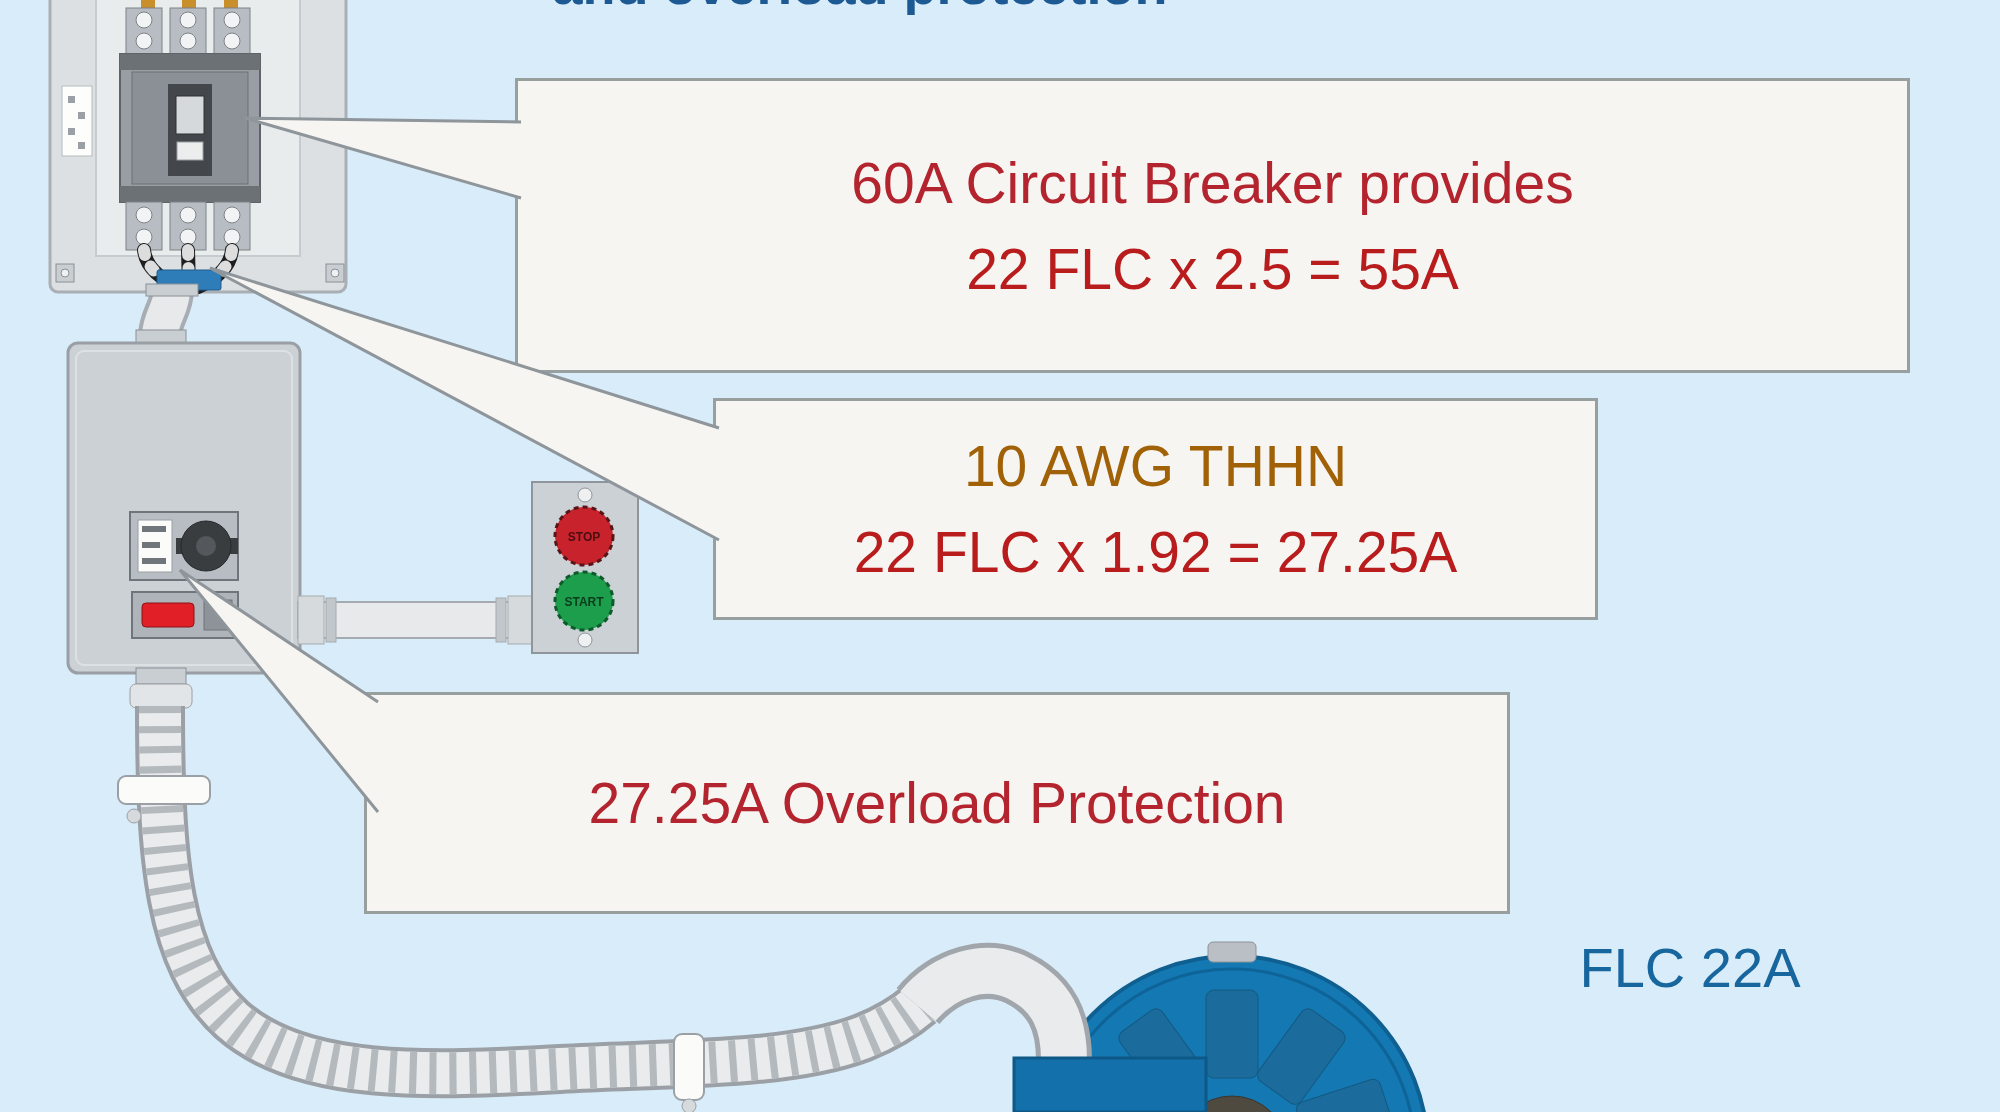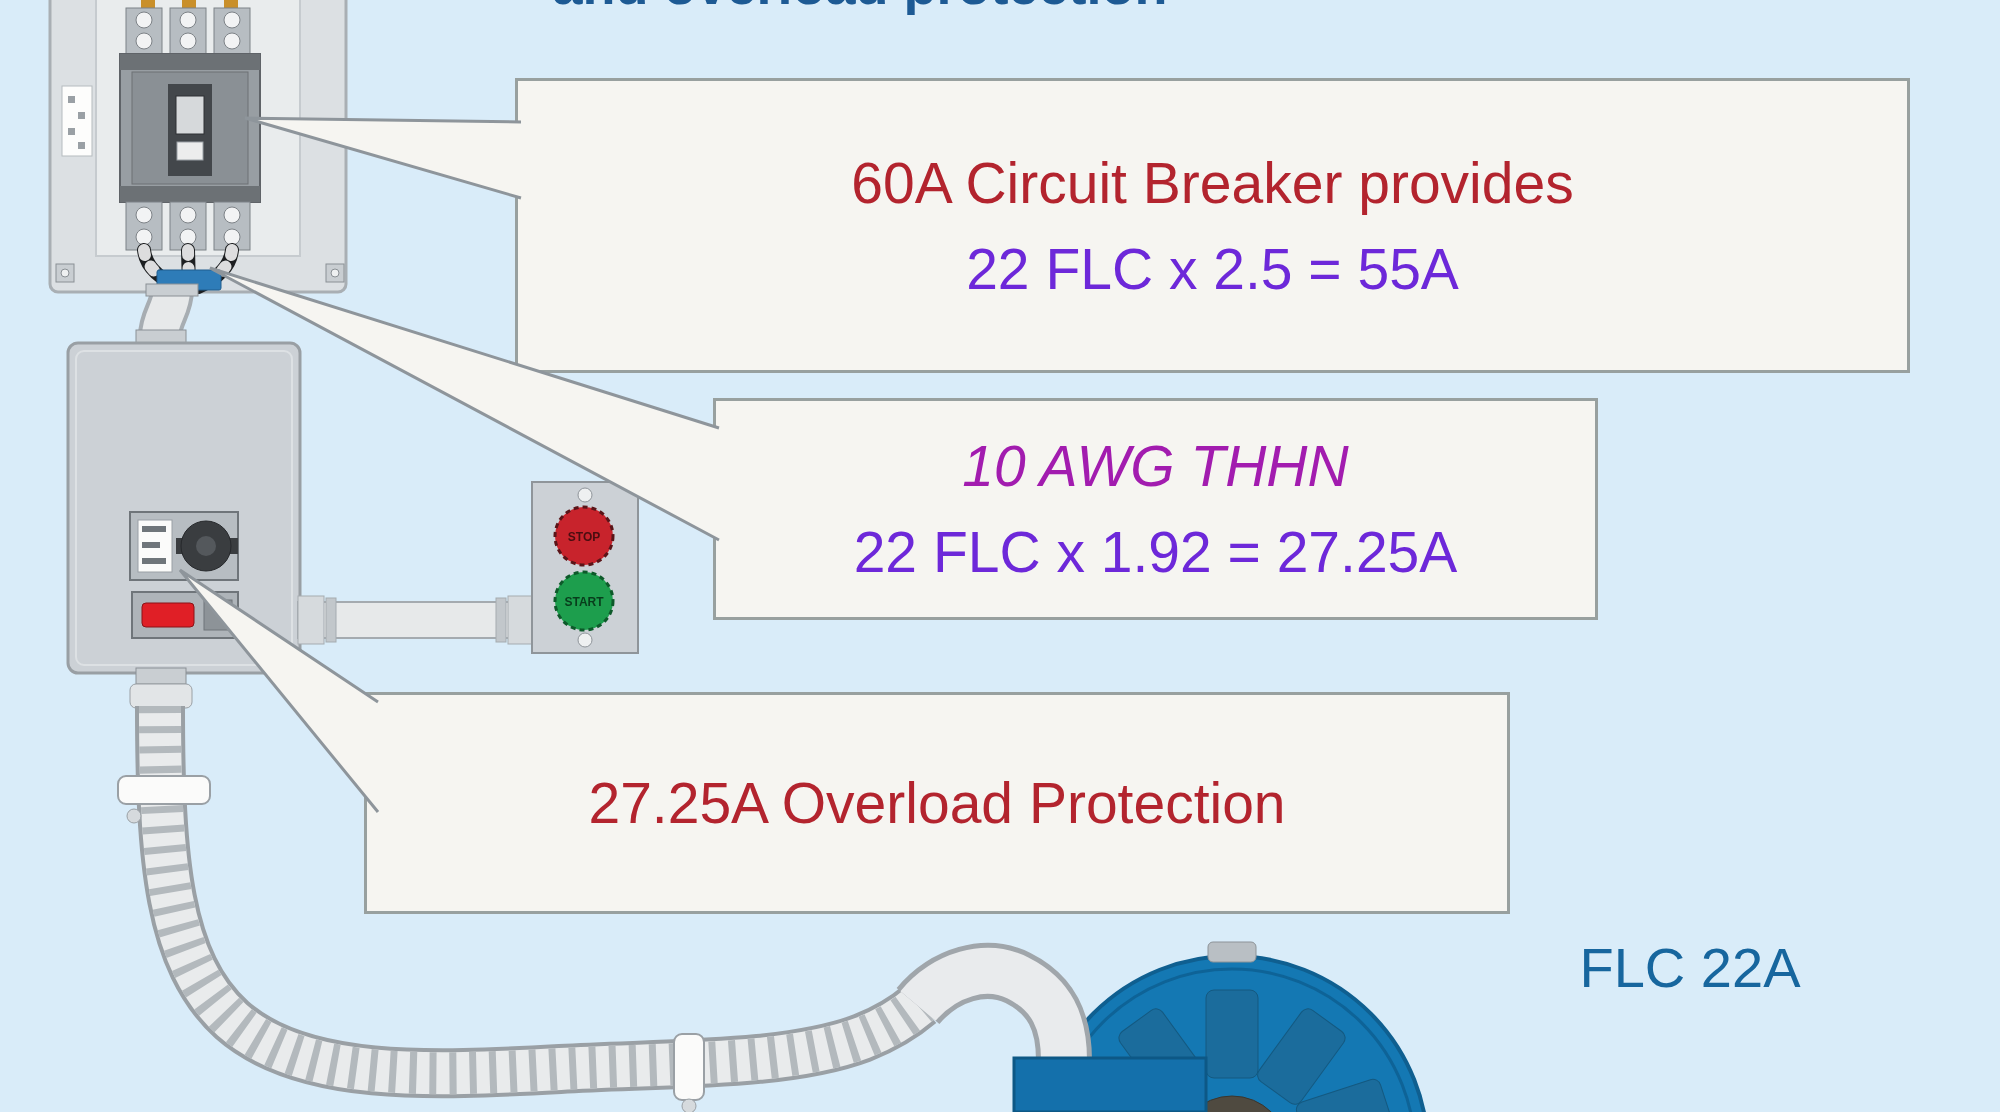--- a/index.html
+++ b/index.html
@@ -10,22 +10,22 @@
   }
   svg{display:block;}
   .layer{position:absolute; left:0; top:0; width:2000px; height:1112px;}
   .callout{
     position:absolute; background:#f6f5f1; border:3px solid #98a09f;
     display:flex; flex-direction:column; justify-content:center;
     text-align:center; z-index:2; box-sizing:border-box;
   }
   .callout .ln{white-space:nowrap;}
   .red{color:#b3242e;}
-  .blk{color:#6d28d9;}
-  .blu{color:#a21caf;font-style:italic;}
+  .blk{color:#b91c1c;}
+  .blu{color:#a16207;}
   .big{font-size:57px; line-height:86px;}
   .motor-label{
     position:absolute; left:1430px; top:928px; width:520px;
     text-align:center; color:#17669e; font-size:56px; line-height:79px;
     z-index:2;
   }
   .clipped-title{
     position:absolute; left:520px; top:-46px; width:680px;
     text-align:center; color:#1d5a94; font-size:54px; font-weight:bold;
     z-index:2;

